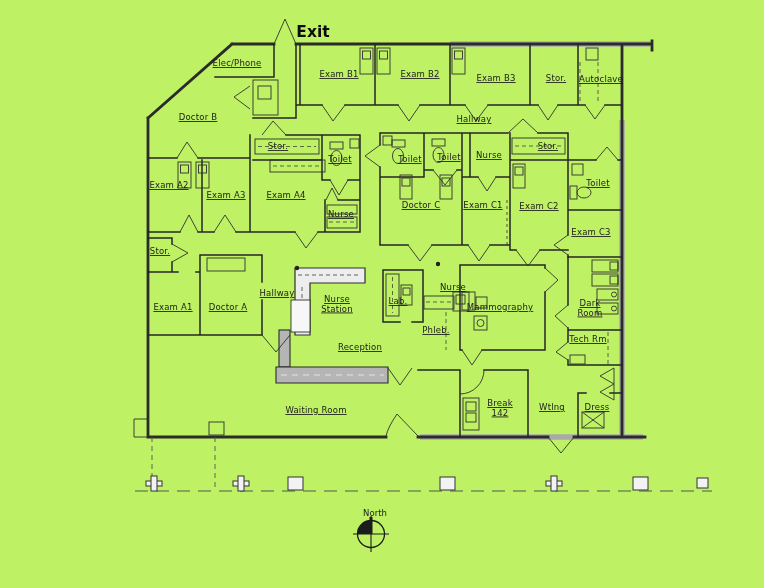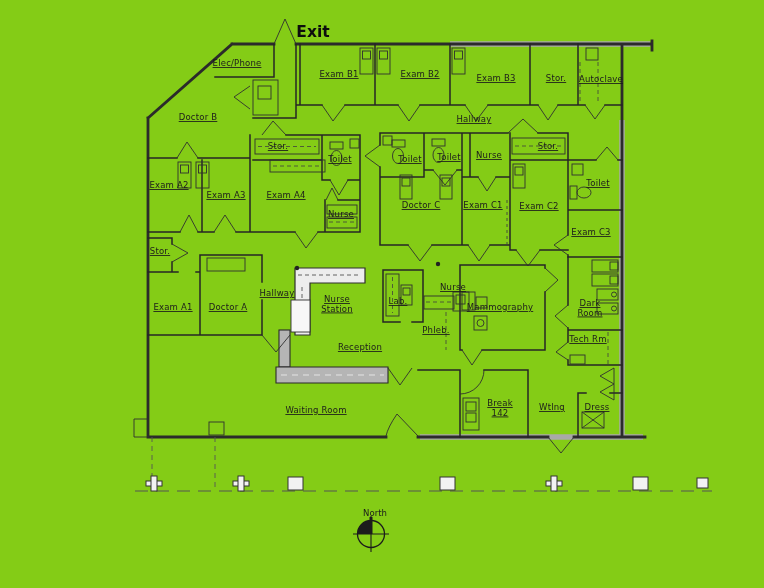--- a/index.html
+++ b/index.html
@@ -1,16 +1,16 @@
 <!DOCTYPE html>
 <html><head>
 <meta charset="utf-8">
 <style>
   html,body{margin:0;padding:0;background:#ffffff;}
-  .page{position:relative;width:764px;height:588px;background:#84cc16;overflow:hidden;
+  .page{position:relative;width:764px;height:588px;background:#bef264;overflow:hidden;
         font-family:"DejaVu Sans",sans-serif;}
   svg{position:absolute;left:0;top:0;}
   .wall-outer{stroke:#2b2b2b;stroke-width:2.8;fill:none;stroke-linecap:square;}
   .wall-gray{stroke:#a9a9a9;stroke-width:5.5;fill:none;}
   .wall-in{stroke:#262626;stroke-width:1.5;fill:none;stroke-linecap:square;}
   .door{stroke:#303030;stroke-width:.9;fill:none;}
   .fix{stroke:#303030;stroke-width:.9;fill:none;}
   .fix-f{stroke:#303030;stroke-width:.9;fill:#f7f7f7;}
   .dash{stroke:#404040;stroke-width:.8;fill:none;stroke-dasharray:4 3;}
   .dash2{stroke:#404040;stroke-width:.9;fill:none;stroke-dasharray:3 3;}

